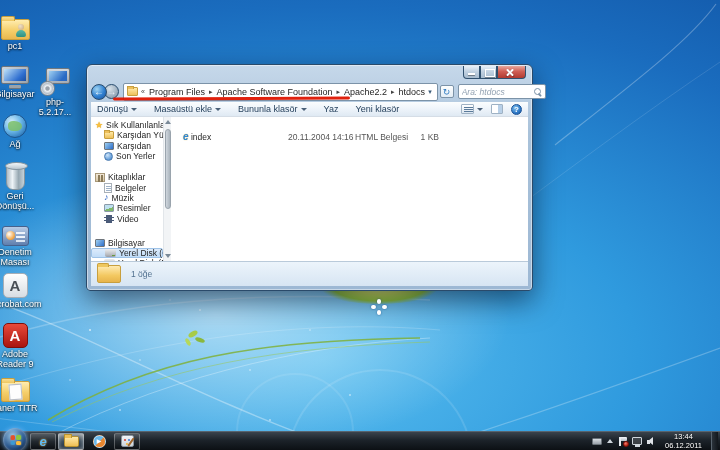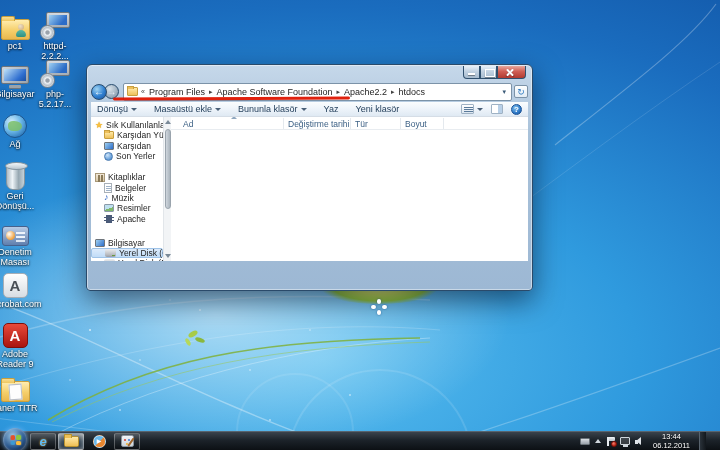--- a/index.html
+++ b/index.html
@@ -227,21 +227,21 @@
     background:#eebf55; border:1px solid #b8922f; border-bottom:none; border-radius:1px 1px 0 0; }
   .tbi-wmp { width:13px; height:13px; border-radius:50%; border:1px solid rgba(255,255,255,.6);
     background:linear-gradient(135deg,#6ab8ea 0 48%, #e8862e 52% 100%); display:flex; align-items:center;
     justify-content:center; color:#fff; font-size:6px; line-height:1; }
   .tbi-paint { width:13px; height:12px; border-radius:2px; background:linear-gradient(#f2f5f8,#ccd4db);
     border:1px solid #8a949e; position:relative; }
   .tbi-paint::before { content:""; position:absolute; left:2px; top:2.5px; width:2.5px; height:2.5px; border-radius:50%;
     background:#d43b2e; box-shadow:4px 0 0 #3b78d4, 2px 4px 0 #f0b030; }
   .tbi-paint::after { content:""; position:absolute; right:1px; top:1px; width:1.5px; height:10px; background:#a06830;
     transform:rotate(35deg); border-radius:1px; }
-  .tray { margin-left:auto; display:flex; align-items:center; gap:5px; padding-right:14px; }
+  .tray { margin-left:auto; display:flex; align-items:center; gap:5px; padding-right:2px; }
   .tr-ic { position:relative; }
   .tri-dev { width:10px; height:7px; background:linear-gradient(#d8dde2,#9aa2aa); border-radius:1px;
     border:1px solid #6a7278; }
   .tri-up { width:0; height:0; border-left:3.5px solid transparent; border-right:3.5px solid transparent;
     border-bottom:4px solid #cfd6dc; }
   .tri-flag { width:9px; height:9px; }
   .tri-flag::before { content:""; position:absolute; left:1px; top:0; width:1.5px; height:9px; background:#e8ecf0; }
   .tri-flag::after { content:""; position:absolute; left:2.5px; top:0; width:6px; height:4.5px;
     background:linear-gradient(#f2f5f8,#b8c0c8); border-radius:0 1px 1px 0; }
   .tri-flag .badge { position:absolute; right:-2px; bottom:-1px; width:6px; height:6px; border-radius:50%;
@@ -309,39 +309,30 @@
   <div id="glow"></div>
 
   <div class="dicon" style="left:-9px;top:8px">
     <div class="img">
         <span class="shape-folder">
           <span class="person"></span>
         </span>
       </div>
     <div class="lbl">pc1</div>
   </div>
-  <div class="dicon" style="left:31px;top:8px">
-    <div class="img">
-        <span class="shape-installer">
-          <span class="mon"></span>
-          <span class="cd"></span>
-        </span>
-      </div>
-    <div class="lbl">httpd-2.2.2...</div>
-  </div>
   <div class="dicon" style="left:-9px;top:56px">
     <div class="img">
         <span class="shape-monitor">
           <span class="scr"></span>
           <span class="std"></span>
         </span>
       </div>
     <div class="lbl">Bilgisayar</div>
   </div>
-  <div class="dicon" style="left:31px;top:56px">
+  <div class="dicon" style="left:31px;top:64px">
     <div class="img">
         <span class="shape-installer">
           <span class="mon"></span>
           <span class="cd"></span>
         </span>
       </div>
     <div class="lbl">php-5.2.17...</div>
   </div>
   <div class="dicon" style="left:-9px;top:106px">
     <div class="img">
@@ -406,20 +397,24 @@
           <span class="crumb-sep">▸</span>
           <span class="crumb">Apache2.2</span>
           <span class="crumb-sep">▸</span>
           <span class="crumb">htdocs</span>
         </span>
         <span class="addr-drop">▾</span>
       </div>
       <div class="addr-refresh">
           <span>↻</span>
         </div>
+      <div class="search-box">
+        <span class="search-txt">Ara: htdocs</span>
+        <span class="mag"></span>
+      </div>
     </div>
 
     <div class="annotation"></div>
 
     <div class="toolbar">
       <span class="tb-item">
           <span>Dönüşü</span>
           <span class="tb-caret"></span>
         </span>
       <span class="tb-item">
@@ -475,21 +470,21 @@
         <div class="nav-item lvl2">
             <span class="nicon ni-note">♪</span>
             <span>Müzik</span>
           </div>
         <div class="nav-item lvl2">
             <span class="nicon ni-pic"></span>
             <span>Resimler</span>
           </div>
         <div class="nav-item lvl2">
             <span class="nicon ni-film"></span>
-            <span>Apache</span>
+            <span>Video</span>
           </div>
         <div class="nav-item gap-comp">
             <span class="nicon ni-monitor"></span>
             <span>Bilgisayar</span>
           </div>
         <div class="nav-item lvl2 sel">
             <span class="nicon ni-disk"></span>
             <span>Yerel Disk (C:)</span>
           </div>
         <div class="nav-item lvl2">
@@ -497,34 +492,33 @@
             <span>Yerel Disk (D:)</span>
           </div>
       </div>
       <div class="nav-scrollbar">
         <span class="nav-arr up"></span>
         <span class="nav-thumb"></span>
         <span class="nav-arr dn"></span>
       </div>
 
       <div class="filelist">
-        <div class="colhead">
-          <span class="sortglyph"></span>
-          <span class="c" style="left:12px">Ad</span>
-          <span class="c" style="left:117px">Değiştirme tarihi</span>
-          <span class="c" style="left:184px">Tür</span>
-          <span class="c" style="left:234px">Boyut</span>
-          <span class="colsep" style="left:112px"></span>
-          <span class="colsep" style="left:179px"></span>
-          <span class="colsep" style="left:229px"></span>
-          <span class="colsep" style="left:272px"></span>
+        <div class="frow">
+          <span class="cell" style="left:12px"><span class="ie-e">e</span>&nbsp;<span>index</span></span>
+          <span class="cell" style="left:117px;color:#555">20.11.2004 14:16</span>
+          <span class="cell" style="left:184px;color:#555">HTML Belgesi</span>
+          <span class="cell" style="left:234px;width:34px;text-align:right;color:#555">1 KB</span>
         </div>
       </div>
     </div>
 
+    <div class="details-pane">
+      <span class="dp-folder"></span>
+      <span class="dp-text">1 öğe</span>
+    </div>
   </div>
 
   <div id="cursor">
       <i class="t"></i>
       <i class="b"></i>
       <i class="l"></i>
       <i class="r"></i>
     </div>
 
   <div id="taskbar">

